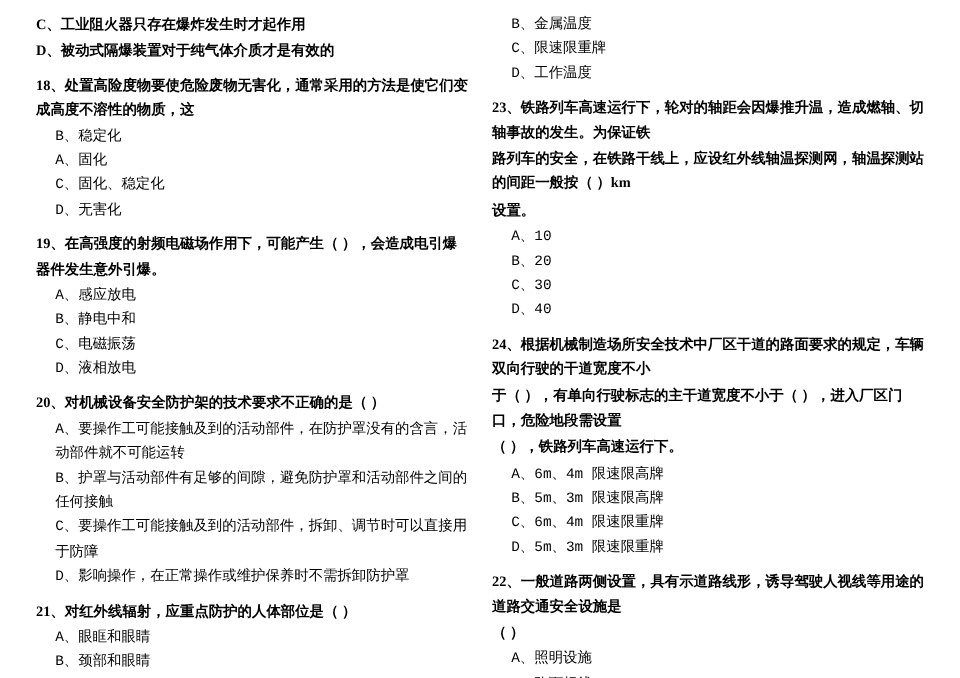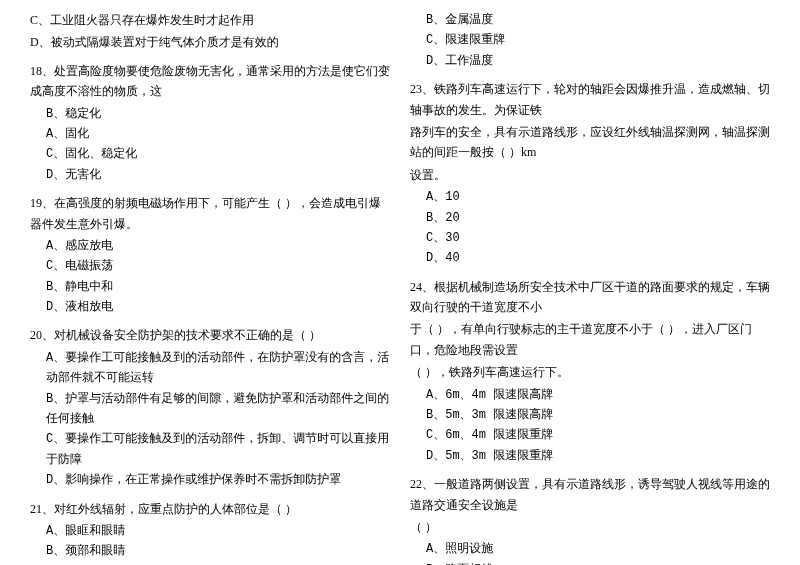--- a/index.html
+++ b/index.html
@@ -30,20 +30,21 @@
       flex: 1;
       line-height: 1.6;
     }
     .question-block {
       margin-bottom: 8px;
     }
     .question-text {
       text-indent: 0;
       margin-bottom: 2px;
       line-height: 1.7;
+      font-weight: bold;
     }
     .option {
       padding-left: 16px;
       line-height: 1.7;
       font-family: Liberation Mono, monospace;
     }
   </style>
 </head>
 <body>
 
@@ -61,22 +62,22 @@
         <div class="question-text">18、处置高险度物要使危险废物无害化，通常采用的方法是使它们变成高度不溶性的物质，这</div>
         <div class="option">B、稳定化</div>
         <div class="option">A、固化</div>
         <div class="option">C、固化、稳定化</div>
         <div class="option">D、无害化</div>
       </div>
 
       <div class="question-block">
         <div class="question-text">19、在高强度的射频电磁场作用下，可能产生（    ），会造成电引爆器件发生意外引爆。</div>
         <div class="option">A、感应放电</div>
+        <div class="option">B、静电中和</div>
         <div class="option">C、电磁振荡</div>
-        <div class="option">B、静电中和</div>
         <div class="option">D、液相放电</div>
       </div>
 
       <div class="question-block">
         <div class="question-text">20、对机械设备安全防护架的技术要求不正确的是（    ）</div>
         <div class="option">A、要操作工可能接触及到的活动部件，在防护罩没有的含言，活动部件就不可能运转</div>
         <div class="option">B、护罩与活动部件有足够的间隙，避免防护罩和活动部件之间的任何接触</div>
         <div class="option">C、要操作工可能接触及到的活动部件，拆卸、调节时可以直接用于防障</div>
         <div class="option">D、影响操作，在正常操作或维护保养时不需拆卸防护罩</div>
       </div>
@@ -93,21 +94,21 @@
     <div class="column">
 
       <div class="question-block">
         <div class="option">B、金属温度</div>
         <div class="option">C、限速限重牌</div>
         <div class="option">D、工作温度</div>
       </div>
 
       <div class="question-block">
         <div class="question-text">23、铁路列车高速运行下，轮对的轴距会因爆推升温，造成燃轴、切轴事故的发生。为保证铁</div>
-        <div class="question-text">路列车的安全，具有示道路线形，应设红外线轴温探测网，轴温探测站的间距一般按（    ）km</div>
+        <div class="question-text">路列车的安全，在铁路干线上，应设红外线轴温探测网，轴温探测站的间距一般按（    ）km</div>
         <div class="question-text">设置。</div>
         <div class="option">A、10</div>
         <div class="option">B、20</div>
         <div class="option">C、30</div>
         <div class="option">D、40</div>
       </div>
 
       <div class="question-block">
         <div class="question-text">24、根据机械制造场所安全技术中厂区干道的路面要求的规定，车辆双向行驶的干道宽度不小</div>
         <div class="question-text">于（    ），有单向行驶标志的主干道宽度不小于（    ），进入厂区门口，危险地段需设置</div>

